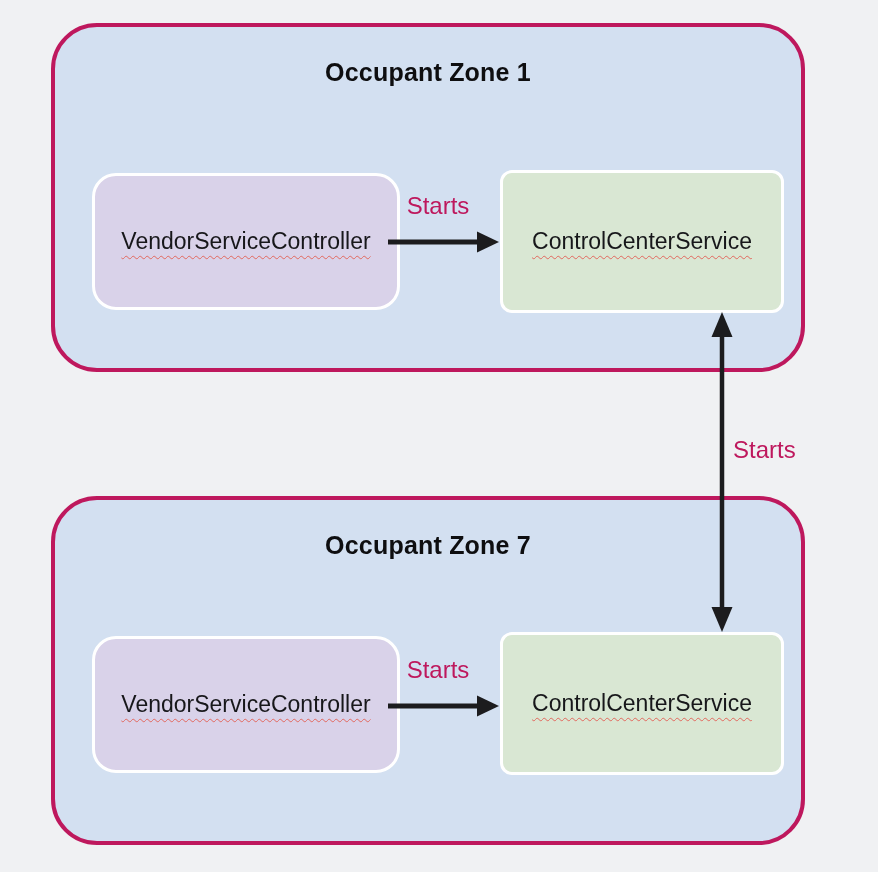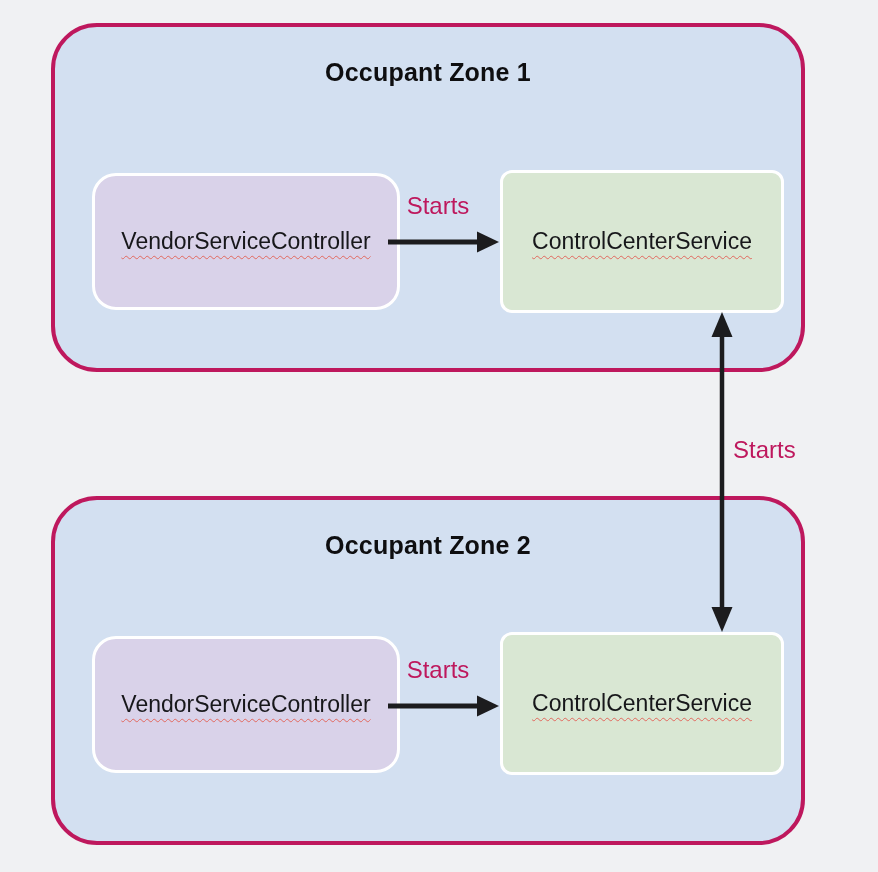--- a/index.html
+++ b/index.html
@@ -101,21 +101,21 @@
 </head>
 <body>
 
 <div class="canvas">
 
   <section class="zone zone-1">
     <h2 class="zone-title">Occupant Zone 1</h2>
   </section>
 
   <section class="zone zone-2">
-    <h2 class="zone-title">Occupant Zone 2</h2>
+    <h2 class="zone-title">Occupant Zone 7</h2>
   </section>
 
   <div class="node node-vendor in-zone-1">
     <span class="node-label">VendorServiceController</span>
   </div>
   <div class="node node-control in-zone-1">
     <span class="node-label">ControlCenterService</span>
   </div>
 
   <div class="node node-vendor in-zone-2">

